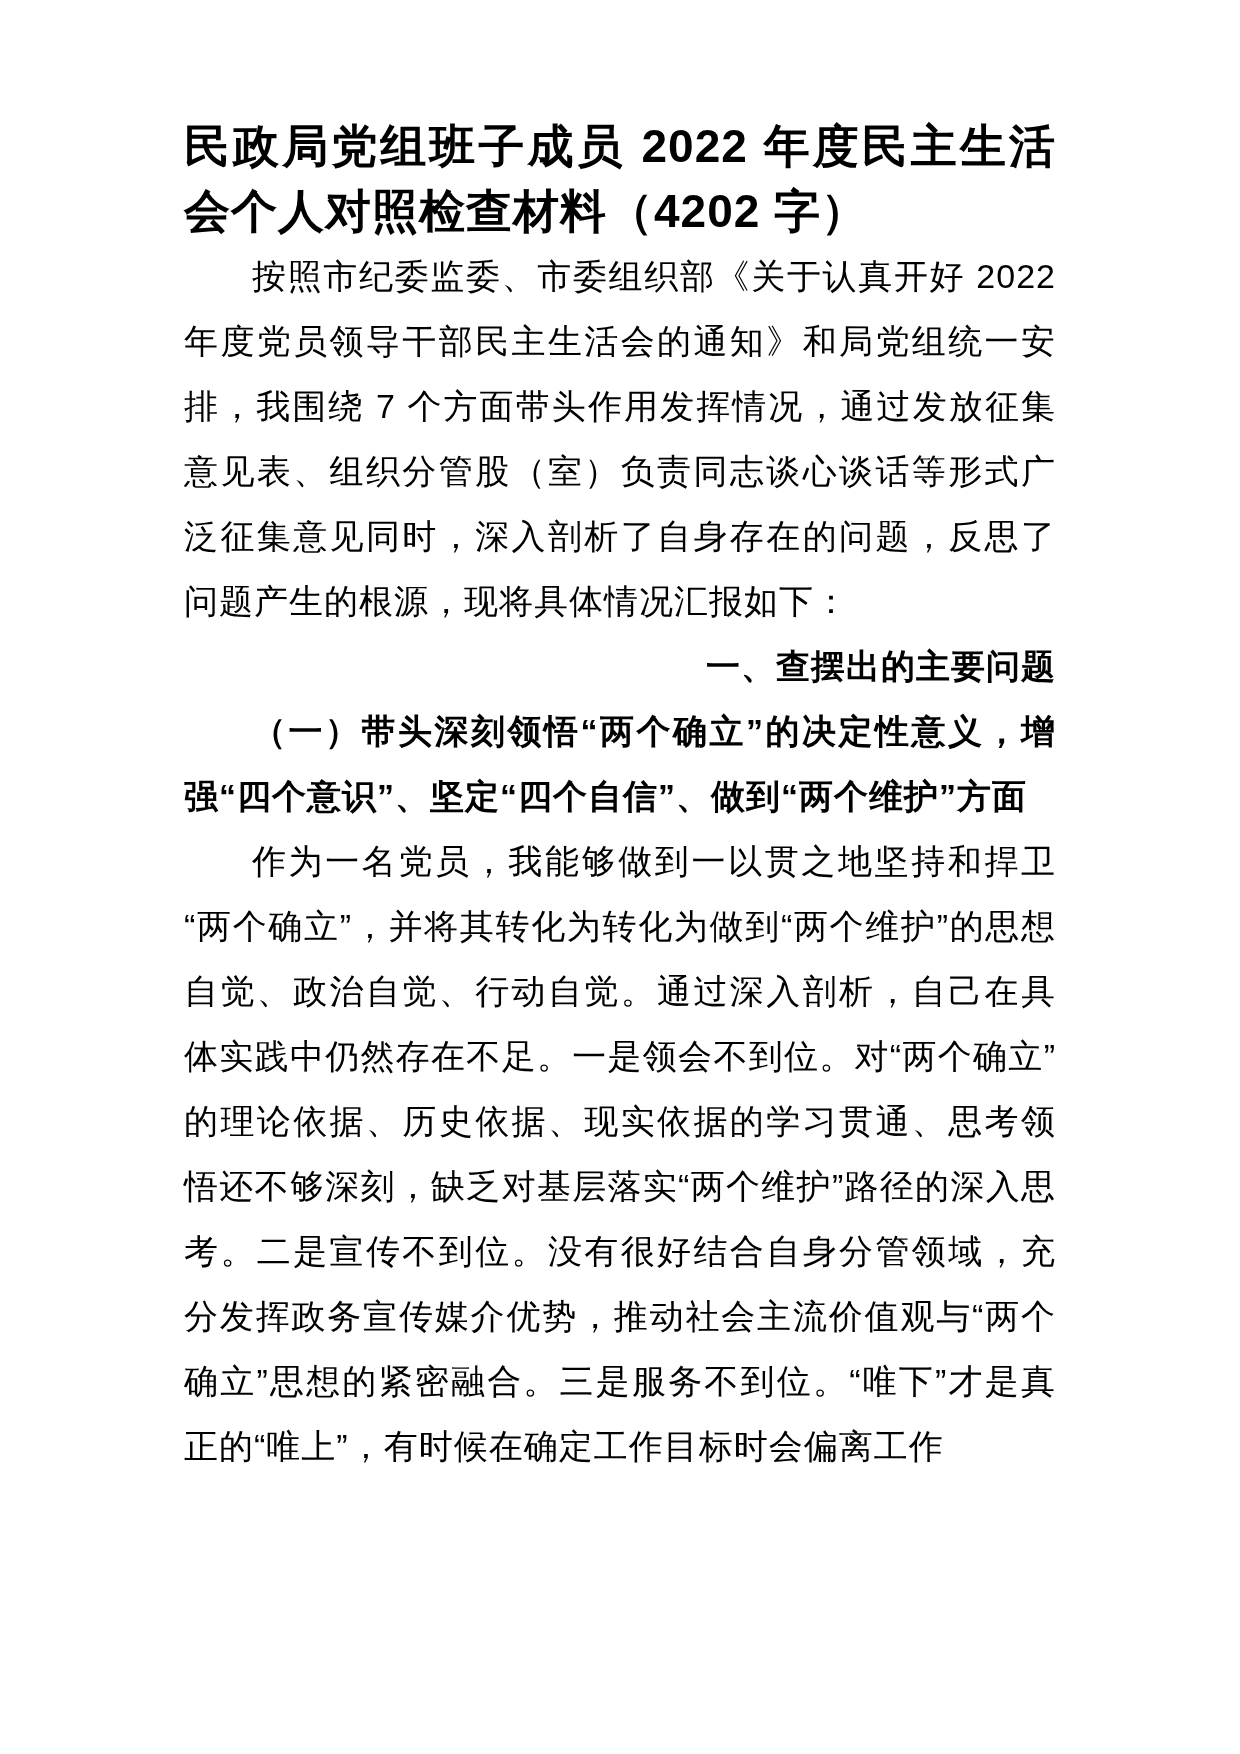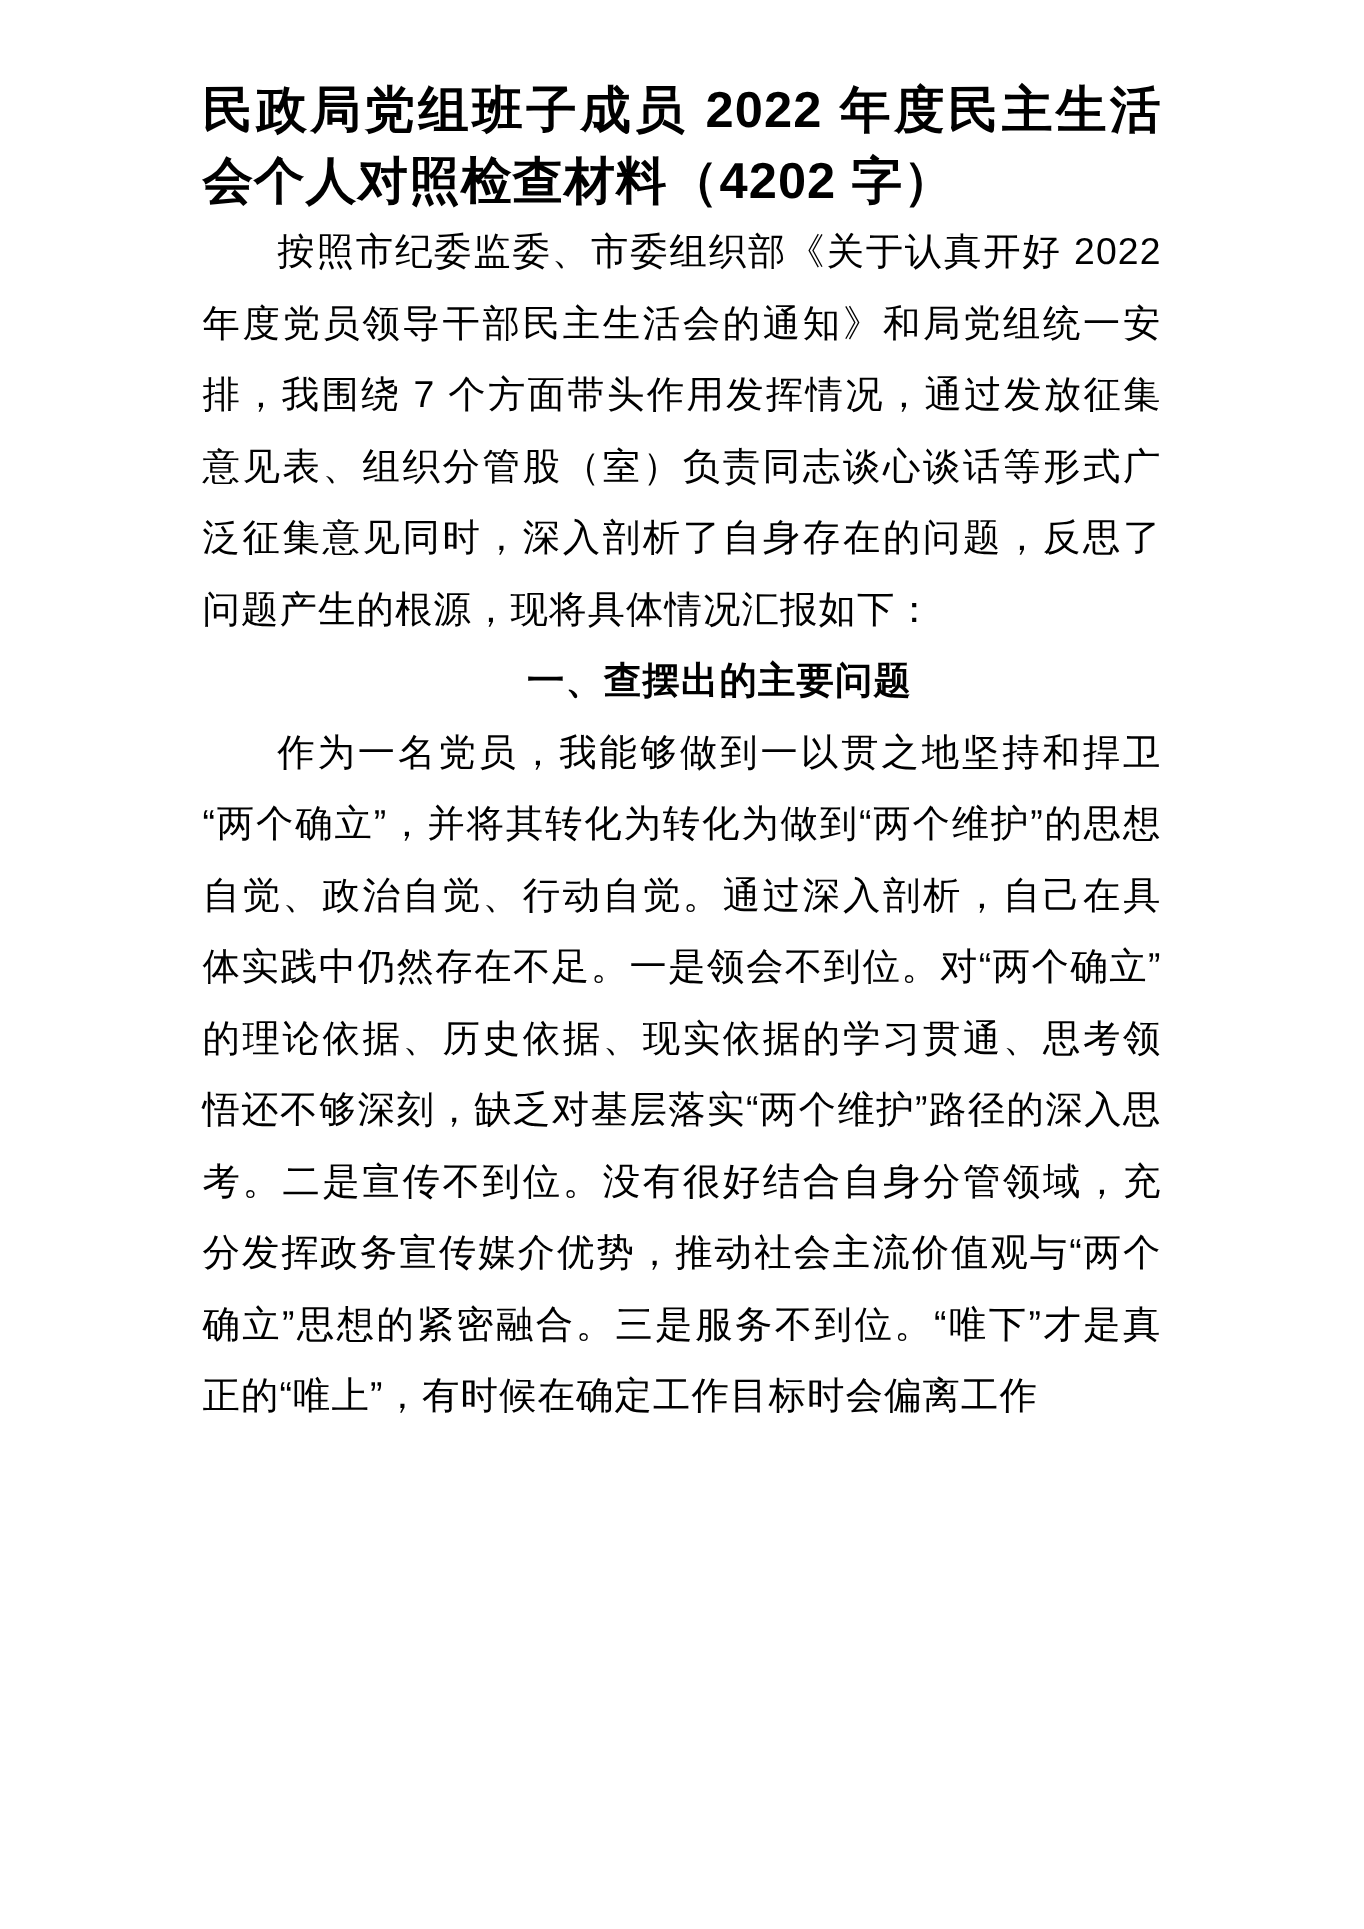--- a/index.html
+++ b/index.html
@@ -7,21 +7,21 @@
     padding: 0;
     background: #ffffff;
   }
   .page {
     position: relative;
     width: 1240px;
     height: 1754px;
     margin: 0 auto;
     background: #ffffff;
     box-sizing: border-box;
-    padding: 67px 184px 0 184px;
+    padding: 114px 184px 0 184px;
     font-family: "Liberation Sans", sans-serif;
     color: #000000;
     overflow: hidden;
   }
   .doc-title {
     margin: 0;
     font-size: 46px;
     font-weight: 700;
     line-height: 65px;
     letter-spacing: 1px;
@@ -38,21 +38,21 @@
     text-indent: 2em;
     color: #000000;
     word-break: break-all;
   }
   .section-heading {
     margin: 0;
     font-size: 34px;
     font-weight: 600;
     line-height: 65px;
     letter-spacing: 1px;
-    text-align: center;
+    text-align: right;
     text-indent: 2em;
     color: #000000;
   }
   .sub-heading {
     margin: 0;
     font-size: 34px;
     font-weight: 700;
     line-height: 65px;
     letter-spacing: 1px;
     text-align: justify;
@@ -64,15 +64,16 @@
 </head>
 <body>
 
 <div class="page">
   <h1 class="doc-title">民政局党组班子成员 2022 年度民主生活会个人对照检查材料（4202 字）</h1>
 
   <p class="para">按照市纪委监委、市委组织部《关于认真开好 2022 年度党员领导干部民主生活会的通知》和局党组统一安排，我围绕 7 个方面带头作用发挥情况，通过发放征集意见表、组织分管股（室）负责同志谈心谈话等形式广泛征集意见同时，深入剖析了自身存在的问题，反思了问题产生的根源，现将具体情况汇报如下：</p>
 
   <h2 class="section-heading">一、查摆出的主要问题</h2>
 
+  <h3 class="sub-heading">（一）带头深刻领悟“两个确立”的决定性意义，增强“四个意识”、坚定“四个自信”、做到“两个维护”方面</h3>
 
   <p class="para">作为一名党员，我能够做到一以贯之地坚持和捍卫“两个确立”，并将其转化为转化为做到“两个维护”的思想自觉、政治自觉、行动自觉。通过深入剖析，自己在具体实践中仍然存在不足。一是领会不到位。对“两个确立”的理论依据、历史依据、现实依据的学习贯通、思考领悟还不够深刻，缺乏对基层落实“两个维护”路径的深入思考。二是宣传不到位。没有很好结合自身分管领域，充分发挥政务宣传媒介优势，推动社会主流价值观与“两个确立”思想的紧密融合。三是服务不到位。“唯下”才是真正的“唯上”，有时候在确定工作目标时会偏离工作</p>
 </div>
 
 </body></html>

